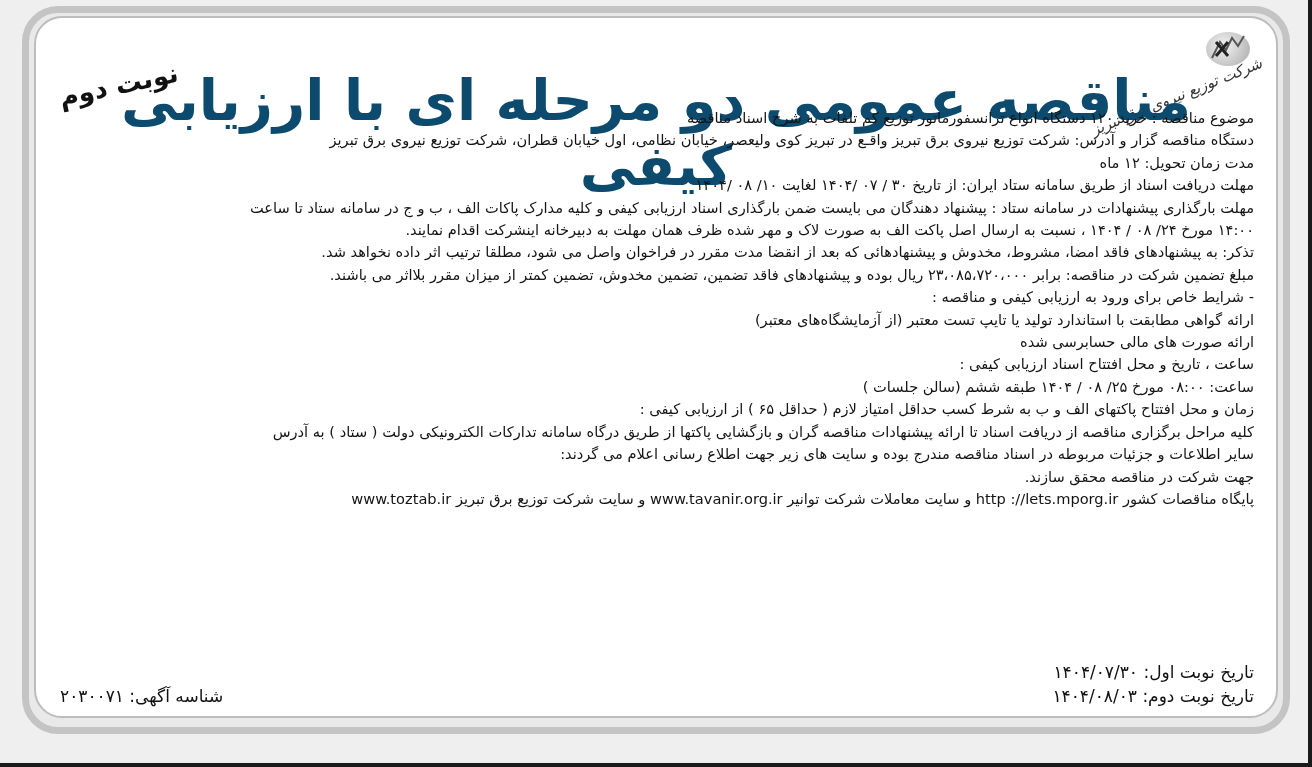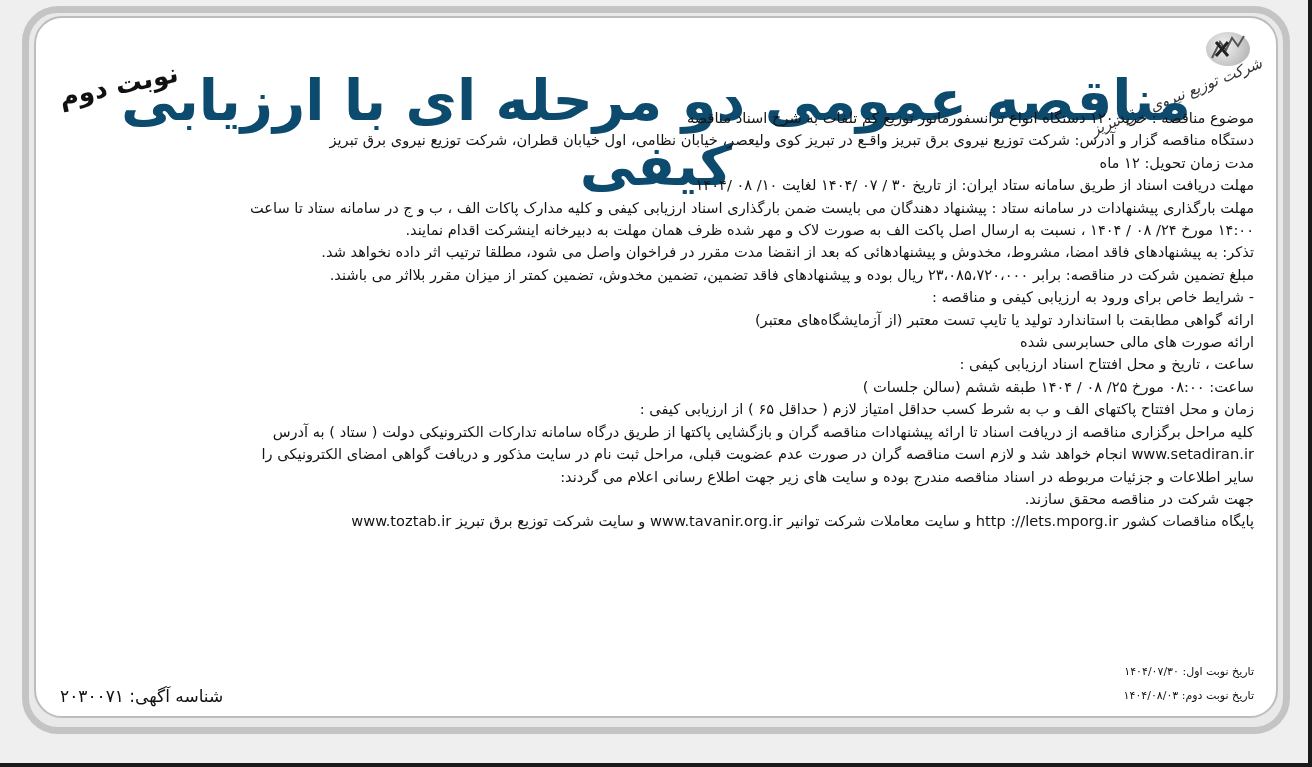--- a/index.html
+++ b/index.html
@@ -76,21 +76,21 @@
   }
   .body-text {
     position: absolute; right: 22px; top: 89px; width: 1200px;
     direction: rtl; text-align: right;
     font-family: "DejaVu Sans", sans-serif;
     font-size: 14.6px; line-height: 22.4px; color: #141414;
   }
   .body-text .line { white-space: nowrap; overflow: hidden; }
   .footer-dates {
     position: absolute; right: 22px; top: 642px;
-    direction: rtl; text-align: right; font-size: 11px; line-height: 24px; color: #111;
+    direction: rtl; text-align: right; font-size: 17px; line-height: 24px; color: #111;
   }
   .ad-id {
     position: absolute; left: 24px; top: 668px;
     direction: rtl; font-size: 17px; color: #111;
   }
 </style>
 </head>
 <body>
 
 <div class="outer-frame"></div>
@@ -120,21 +120,20 @@
     <div class="line">۱۴:۰۰ مورخ   ۲۴/ ۰۸ / ۱۴۰۴ ، نسبت به ارسال اصل پاکت الف به صورت لاک و مهر شده ظرف همان مهلت به دبیرخانه اینشرکت اقدام نمایند.</div>
     <div class="line">تذکر: به پیشنهادهای فاقد امضا، مشروط، مخدوش و پیشنهادهائی که بعد از انقضا مدت مقرر در فراخوان واصل می شود، مطلقا ترتیب اثر داده نخواهد شد.</div>
     <div class="line">مبلغ تضمین شرکت در مناقصه: برابر ۲۳،۰۸۵،۷۲۰،۰۰۰ ریال بوده و پیشنهادهای فاقد تضمین، تضمین مخدوش، تضمین کمتر از میزان مقرر بلااثر می باشند.</div>
     <div class="line">- شرایط خاص برای ورود به ارزیابی کیفی و مناقصه :</div>
     <div class="line">ارائه گواهی مطابقت با استاندارد تولید یا تایپ تست معتبر (از آزمایشگاه‌های معتبر)</div>
     <div class="line">ارائه صورت های مالی حسابرسی شده</div>
     <div class="line">ساعت ، تاریخ و محل افتتاح اسناد ارزیابی کیفی :</div>
     <div class="line">ساعت: ۰۸:۰۰ مورخ  ۲۵/  ۰۸ / ۱۴۰۴ طبقه ششم (سالن جلسات )</div>
     <div class="line">زمان و محل افتتاح پاکتهای الف و ب به شرط کسب حداقل امتیاز لازم ( حداقل ۶۵ ) از ارزیابی کیفی :</div>
     <div class="line">کلیه مراحل برگزاری مناقصه از دریافت اسناد تا ارائه پیشنهادات مناقصه گران و بازگشایی پاکتها از طریق درگاه سامانه تدارکات الکترونیکی دولت ( ستاد ) به آدرس</div>
-    <div class="line">www.setadiran.ir انجام خواهد شد و لازم است مناقصه گران در صورت عدم عضویت قبلی، مراحل ثبت نام در سایت مذکور و دریافت گواهی امضای الکترونیکی را</div>
     <div class="line">سایر اطلاعات و جزئیات مربوطه در اسناد مناقصه مندرج بوده و سایت های زیر جهت اطلاع رسانی اعلام می گردند:</div>
     <div class="line">جهت شرکت در مناقصه محقق سازند.</div>
     <div class="line">پایگاه مناقصات کشور http ://lets.mporg.ir و سایت معاملات شرکت توانیر www.tavanir.org.ir و سایت شرکت توزیع برق تبریز www.toztab.ir</div>
   </div>
 
   <div class="footer-dates">
     <div>تاریخ نوبت اول:  ۱۴۰۴/۰۷/۳۰</div>
     <div>تاریخ نوبت دوم: ۱۴۰۴/۰۸/۰۳</div>
   </div>
 

